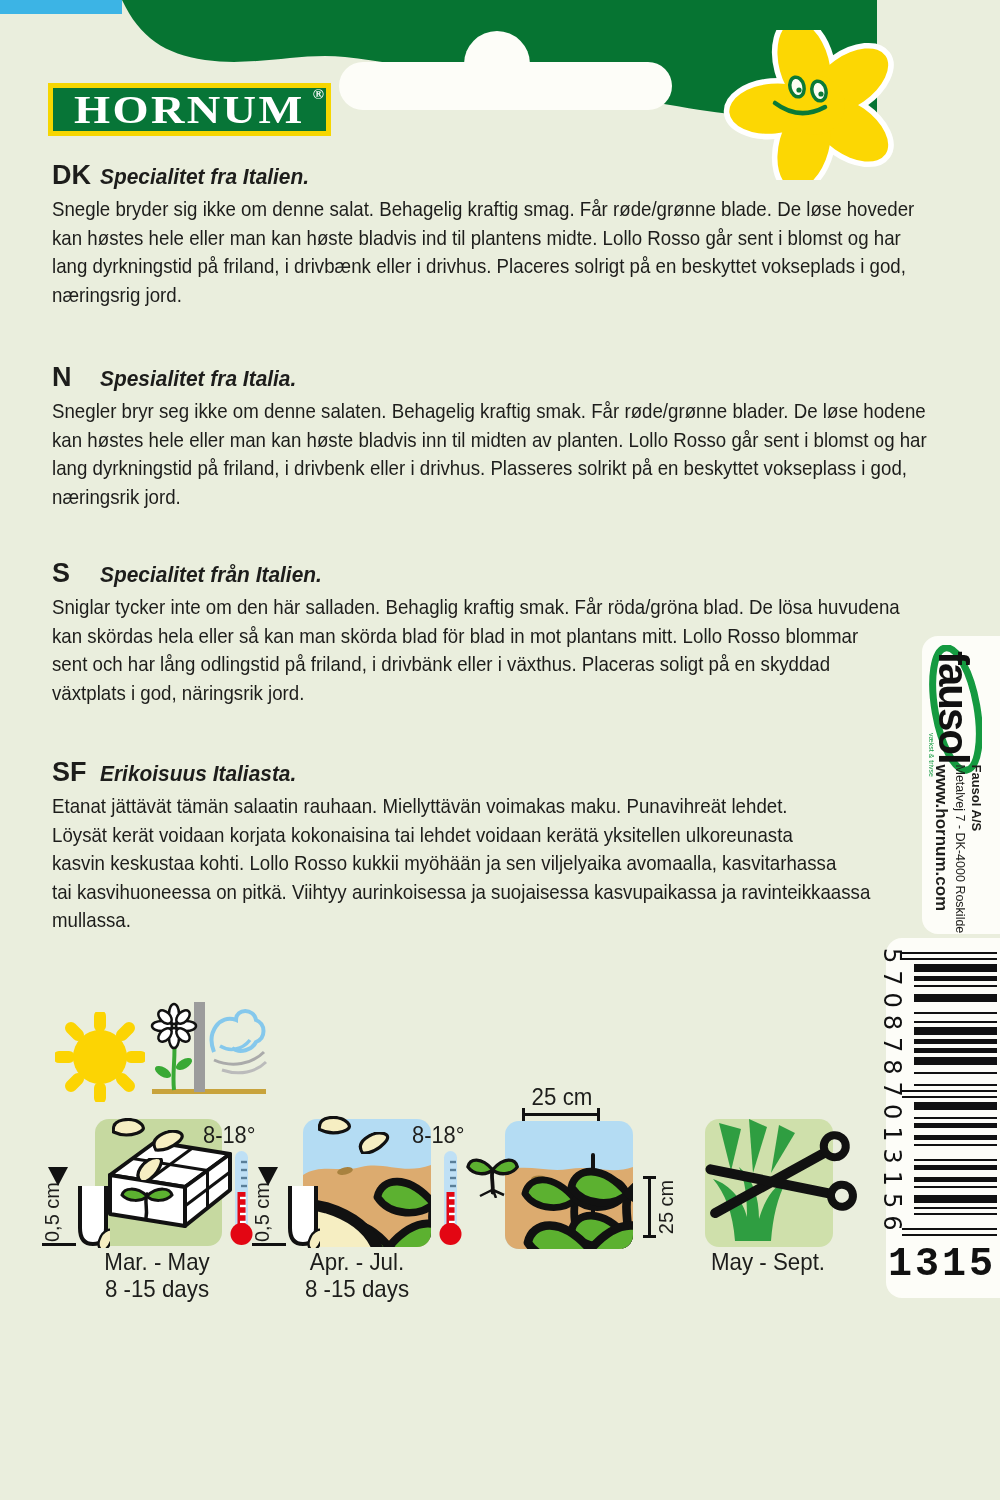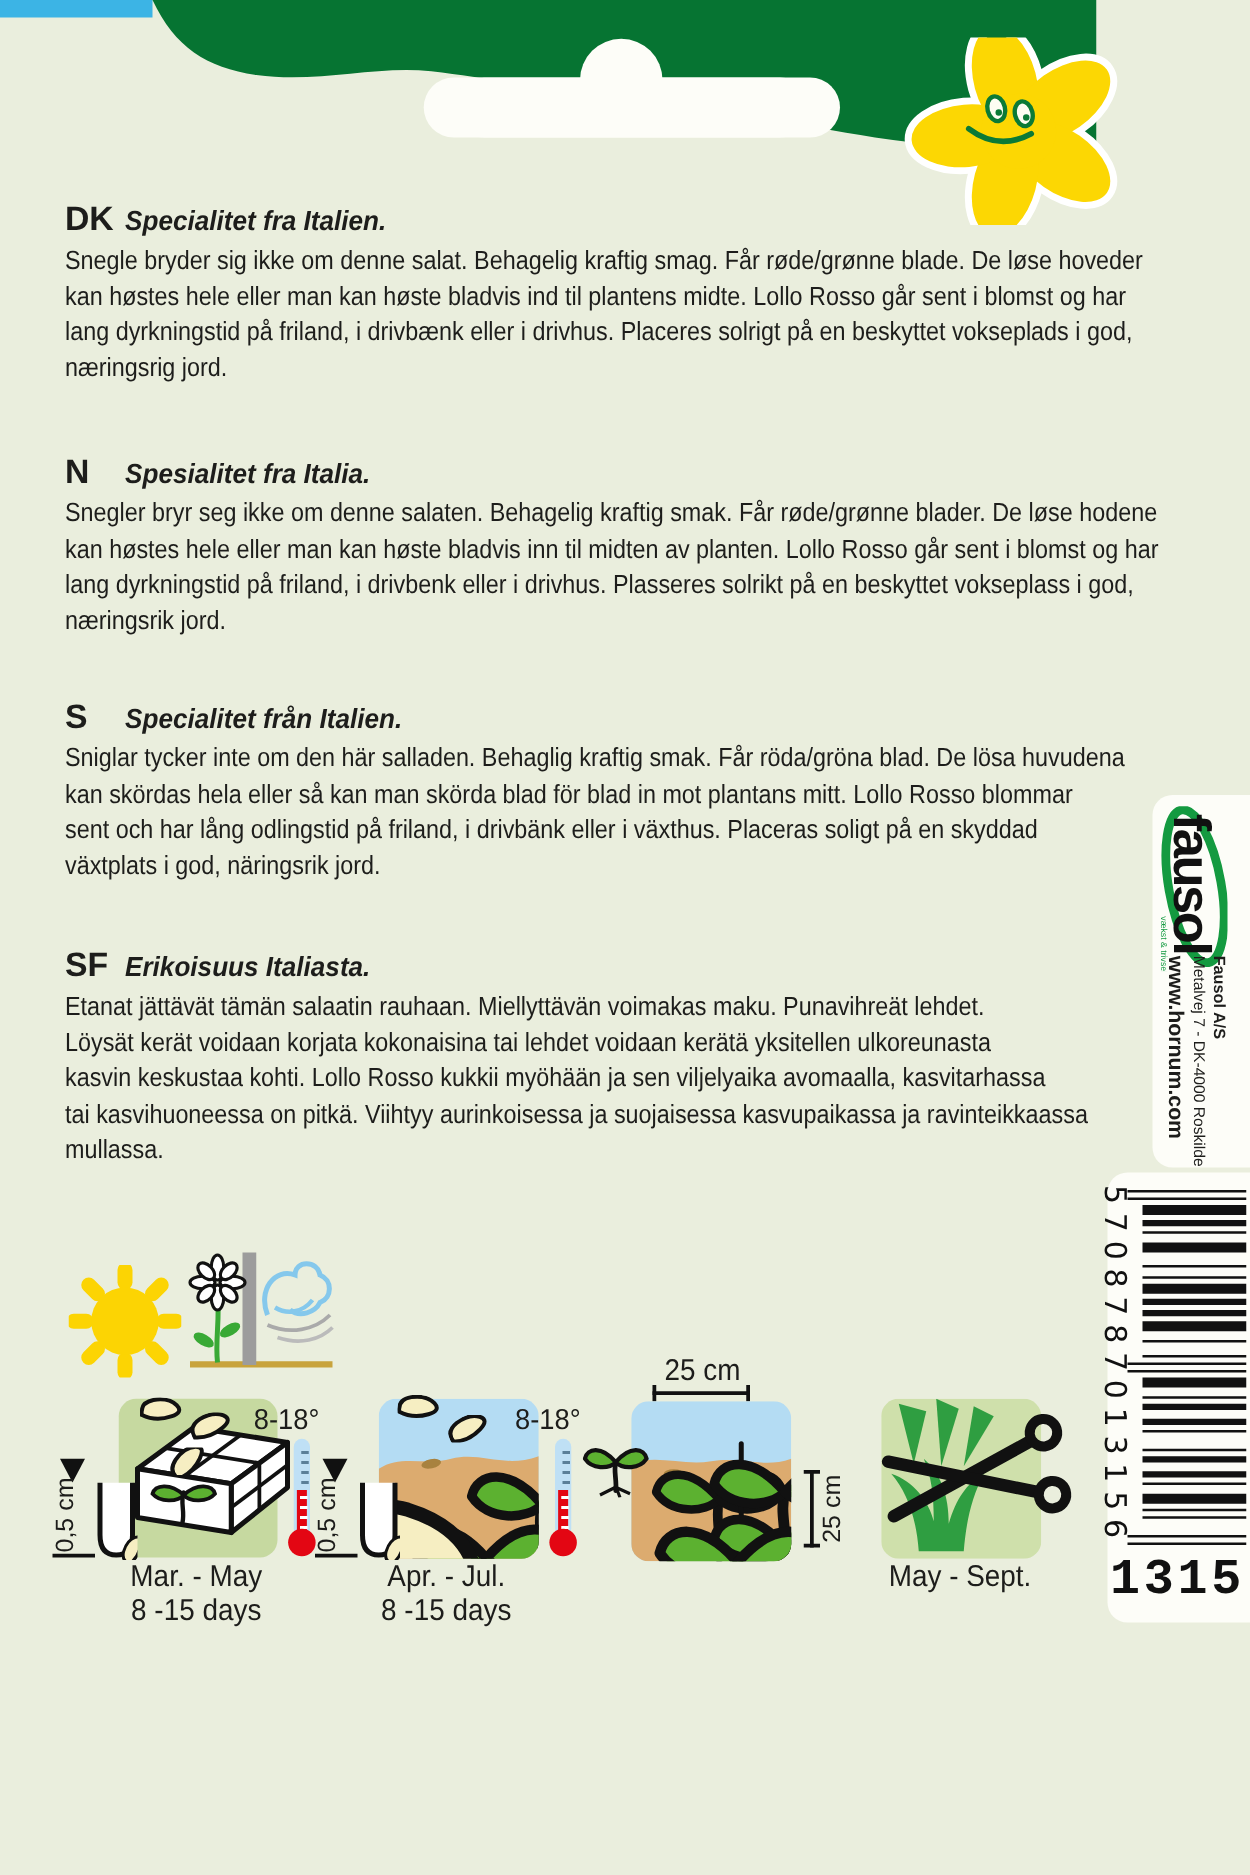--- a/index.html
+++ b/index.html
@@ -78,20 +78,24 @@
   <div class="abs blue-strip"></div>
 
   <svg class="abs" style="left:0;top:0" width="1000" height="200">
     <path d="M122,0 C140,38 165,54 205,60 C255,67 300,52 345,57 C420,66 470,78 520,84
              C590,92 640,100 700,110 C760,119 820,122 877,118 L877,0 Z" fill="#067432"></path>
     <path d="M363,62 h285 a24,24 0 0 1 24,24 v0 a24,24 0 0 1 -24,24 h-285 a24,24 0 0 1 -24,-24 v0 a24,24 0 0 1 24,-24 Z" fill="#fdfdf8"></path>
     <circle cx="497" cy="64" r="33" fill="#fdfdf8"></circle>
     <rect x="363" y="62" width="285" height="48" rx="24" fill="#fdfdf8"></rect>
   </svg>
 
+  <div class="abs brand-box">
+    <span class="brand-word">HORNUM</span>
+    <span class="brand-reg">®</span>
+  </div>
 
   <svg class="abs" style="left:715px;top:30px" width="200" height="150" viewBox="0 0 200 150">
     <g transform="translate(100,75)">
       <g fill="none" stroke="#fff" stroke-width="11">
         <ellipse rx="44" ry="25" transform="rotate(255) translate(42,0)"></ellipse>
         <ellipse rx="44" ry="25" transform="rotate(325) translate(42,0)"></ellipse>
         <ellipse rx="44" ry="25" transform="rotate(35)  translate(42,0)"></ellipse>
         <ellipse rx="44" ry="25" transform="rotate(105) translate(42,0)"></ellipse>
         <ellipse rx="44" ry="25" transform="rotate(175) translate(42,0)"></ellipse>
       </g>

